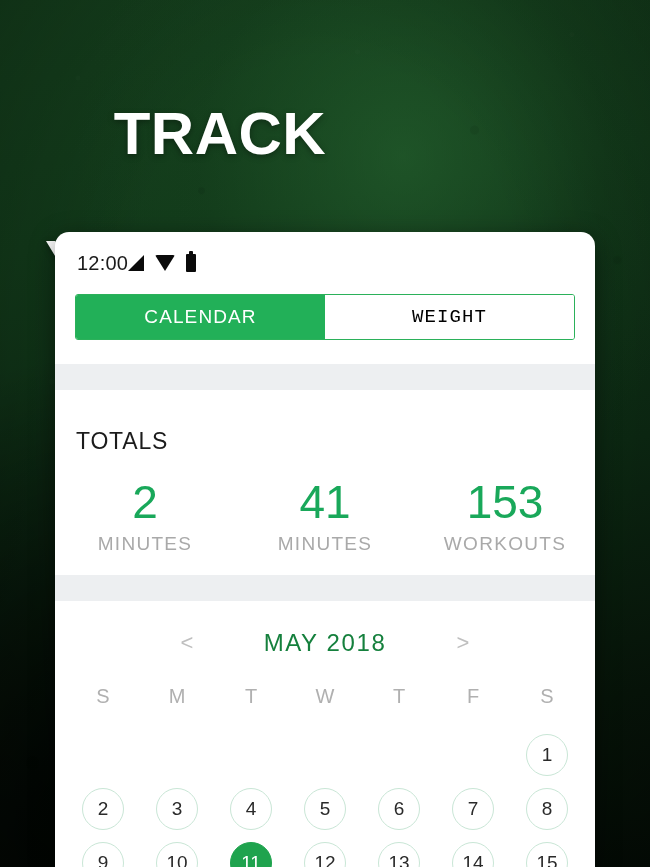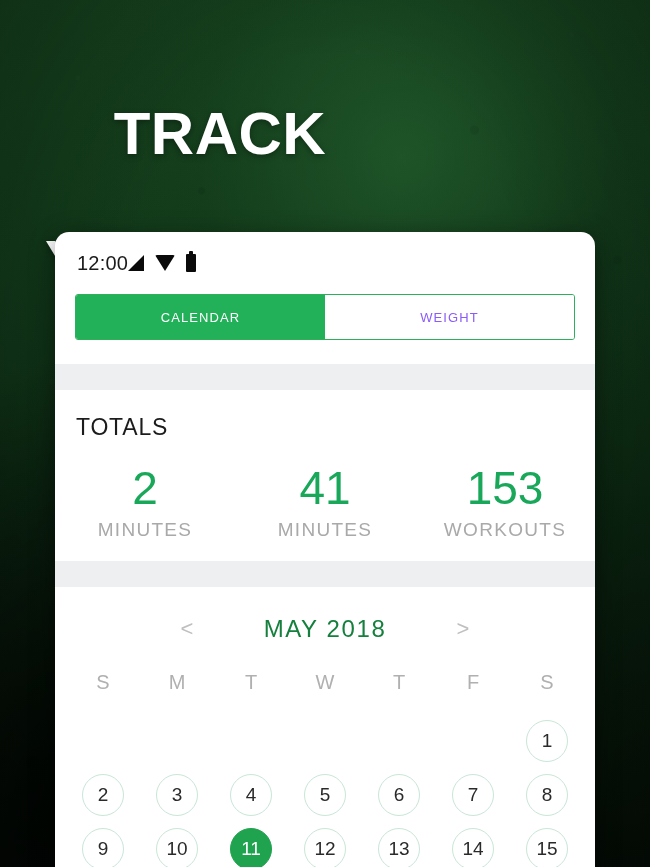--- a/index.html
+++ b/index.html
@@ -134,46 +134,47 @@
     height: 44px;
     border-radius: 3px;
     overflow: hidden;
     border: 1px solid #2bb15a;
   }
   .tab {
     flex: 1;
     display: flex;
     align-items: center;
     justify-content: center;
-    font-size: 13px;
+    font-size: 19px;
     letter-spacing: 1.1px;
     cursor: pointer;
     user-select: none;
   }
   .tab.active {
     background: #22b058;
     color: #ffffff;
   }
   .tab.inactive {
     background: #ffffff;
-    color: #8b5cf6;
+    color: #000000;
+    font-family: Liberation Mono, monospace;
   }
 
   .spacer-tabbottom { height: 24px; background: #fff; }
 
   
   .band {
     height: 26px;
     background: #edeff1;
   }
 
   
   .totals {
     background: #fff;
-    padding: 24px 0 20px 0;
+    padding: 38px 0 20px 0;
   }
   .totals-title {
     font-size: 23px;
     color: #1c1c1c;
     letter-spacing: .8px;
     padding-left: 21px;
     margin-bottom: 22px;
   }
   .totals-row {
     display: flex;

